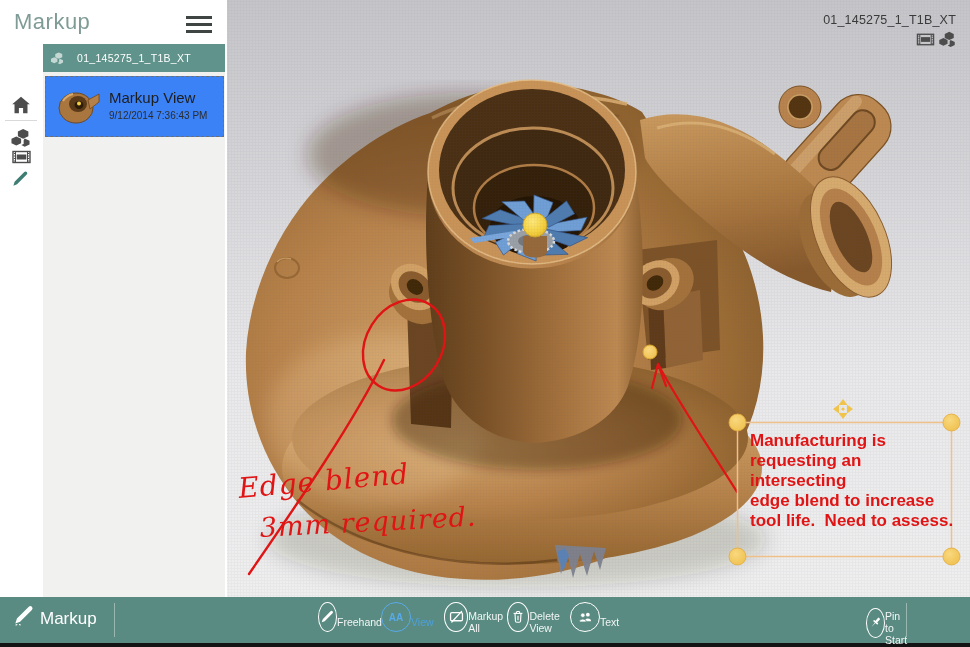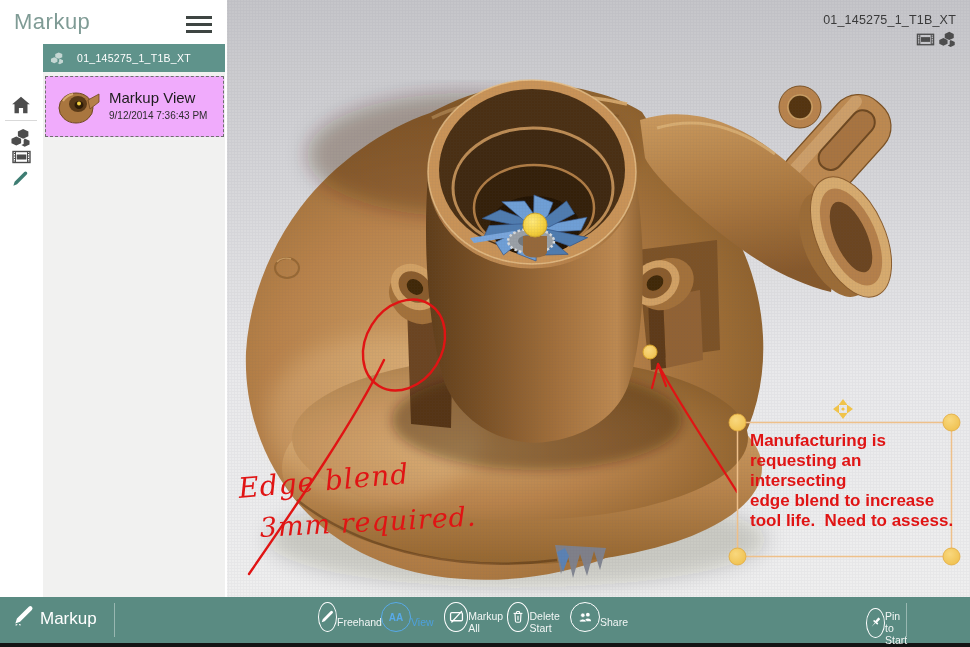--- a/index.html
+++ b/index.html
@@ -56,21 +56,21 @@
   .rail-item.active { color:#3e7d73; }
   .rail-divider { position:absolute; left:5px; top:76px; width:32px; height:1px; background:#d9d9d9; }
 
   .tree { position:absolute; left:43px; top:44px; right:2px; bottom:0; background:#f1f1f0; }
   .tree-root {
     position:relative; height:28px; background:#5f938b; color:#fff;
     display:flex; align-items:center; justify-content:center; font-size:10.5px; letter-spacing:.3px;
   }
   .tree-root .cube-ic { position:absolute; left:7px; top:7px; opacity:.75; color:#e8eeec; }
   .view-item {
-    position:relative; margin:4px 1px 0 2px; height:61px; background:#f0abfc;
+    position:relative; margin:4px 1px 0 2px; height:61px; background:#3b82f6;
     border:1px dashed #6f6f6f; cursor:pointer;
   }
   .view-thumb { position:absolute; left:9px; top:10px; }
   .view-title { position:absolute; left:63px; top:12px; font-size:15px; color:#1d1d1d; }
   .view-date  { position:absolute; left:63px; top:33px; font-size:10px; color:#2c2c2c; }
 
   
   .bottom-bar {
     position:absolute; left:0; bottom:0; width:970px; height:50px;
     background:#5a8b82; border-bottom:4px solid #141414;
@@ -397,35 +397,35 @@
 
       <div class="tool-btn">
         <div class="tool-circle">
           <svg width="16" height="16" viewBox="0 0 20 20" fill="none" stroke="currentColor" stroke-width="1.4">
             <path d="M4.5 5.5 h11"></path>
             <path d="M8 5.2 V4.2 a1 1 0 0 1 1-1 h2 a1 1 0 0 1 1 1 v1"></path>
             <path d="M6.3 5.8 l.5 9.2 a1.6 1.6 0 0 0 1.6 1.5 h3.2 a1.6 1.6 0 0 0 1.6-1.5 l.5-9.2"></path>
             <path d="M10 8.5 v5.5"></path>
           </svg>
         </div>
-        <div class="tool-label">Delete Start</div>
+        <div class="tool-label">Delete View</div>
       </div>
 
       <div class="tool-btn">
         <div class="tool-circle">
           <svg width="18" height="18" viewBox="0 0 20 20" fill="currentColor">
             <circle cx="13.2" cy="7.4" r="2.1"></circle>
             <path d="M9.7 14.6 a3.5 3 0 0 1 7 0 Z"></path>
             <g stroke="#5a8b82" stroke-width=".9">
               <circle cx="7.6" cy="8" r="2.5"></circle>
               <path d="M3.6 15.6 a4 3.4 0 0 1 8 0 Z"></path>
             </g>
           </svg>
         </div>
-        <div class="tool-label">Share</div>
+        <div class="tool-label">Text</div>
       </div>
     </div>
 
     <span class="bar-div" style="left:906px"></span>
     <div class="tool-btn pin-btn">
       <div class="tool-circle">
         <svg width="17" height="17" viewBox="0 0 20 20" fill="currentColor">
           <g transform="rotate(42 10 10)">
             <rect x="8.6" y="3.2" width="2.8" height="5.8" rx="0.6"></rect>
             <rect x="6.6" y="8.6" width="6.8" height="2" rx="0.8"></rect>

